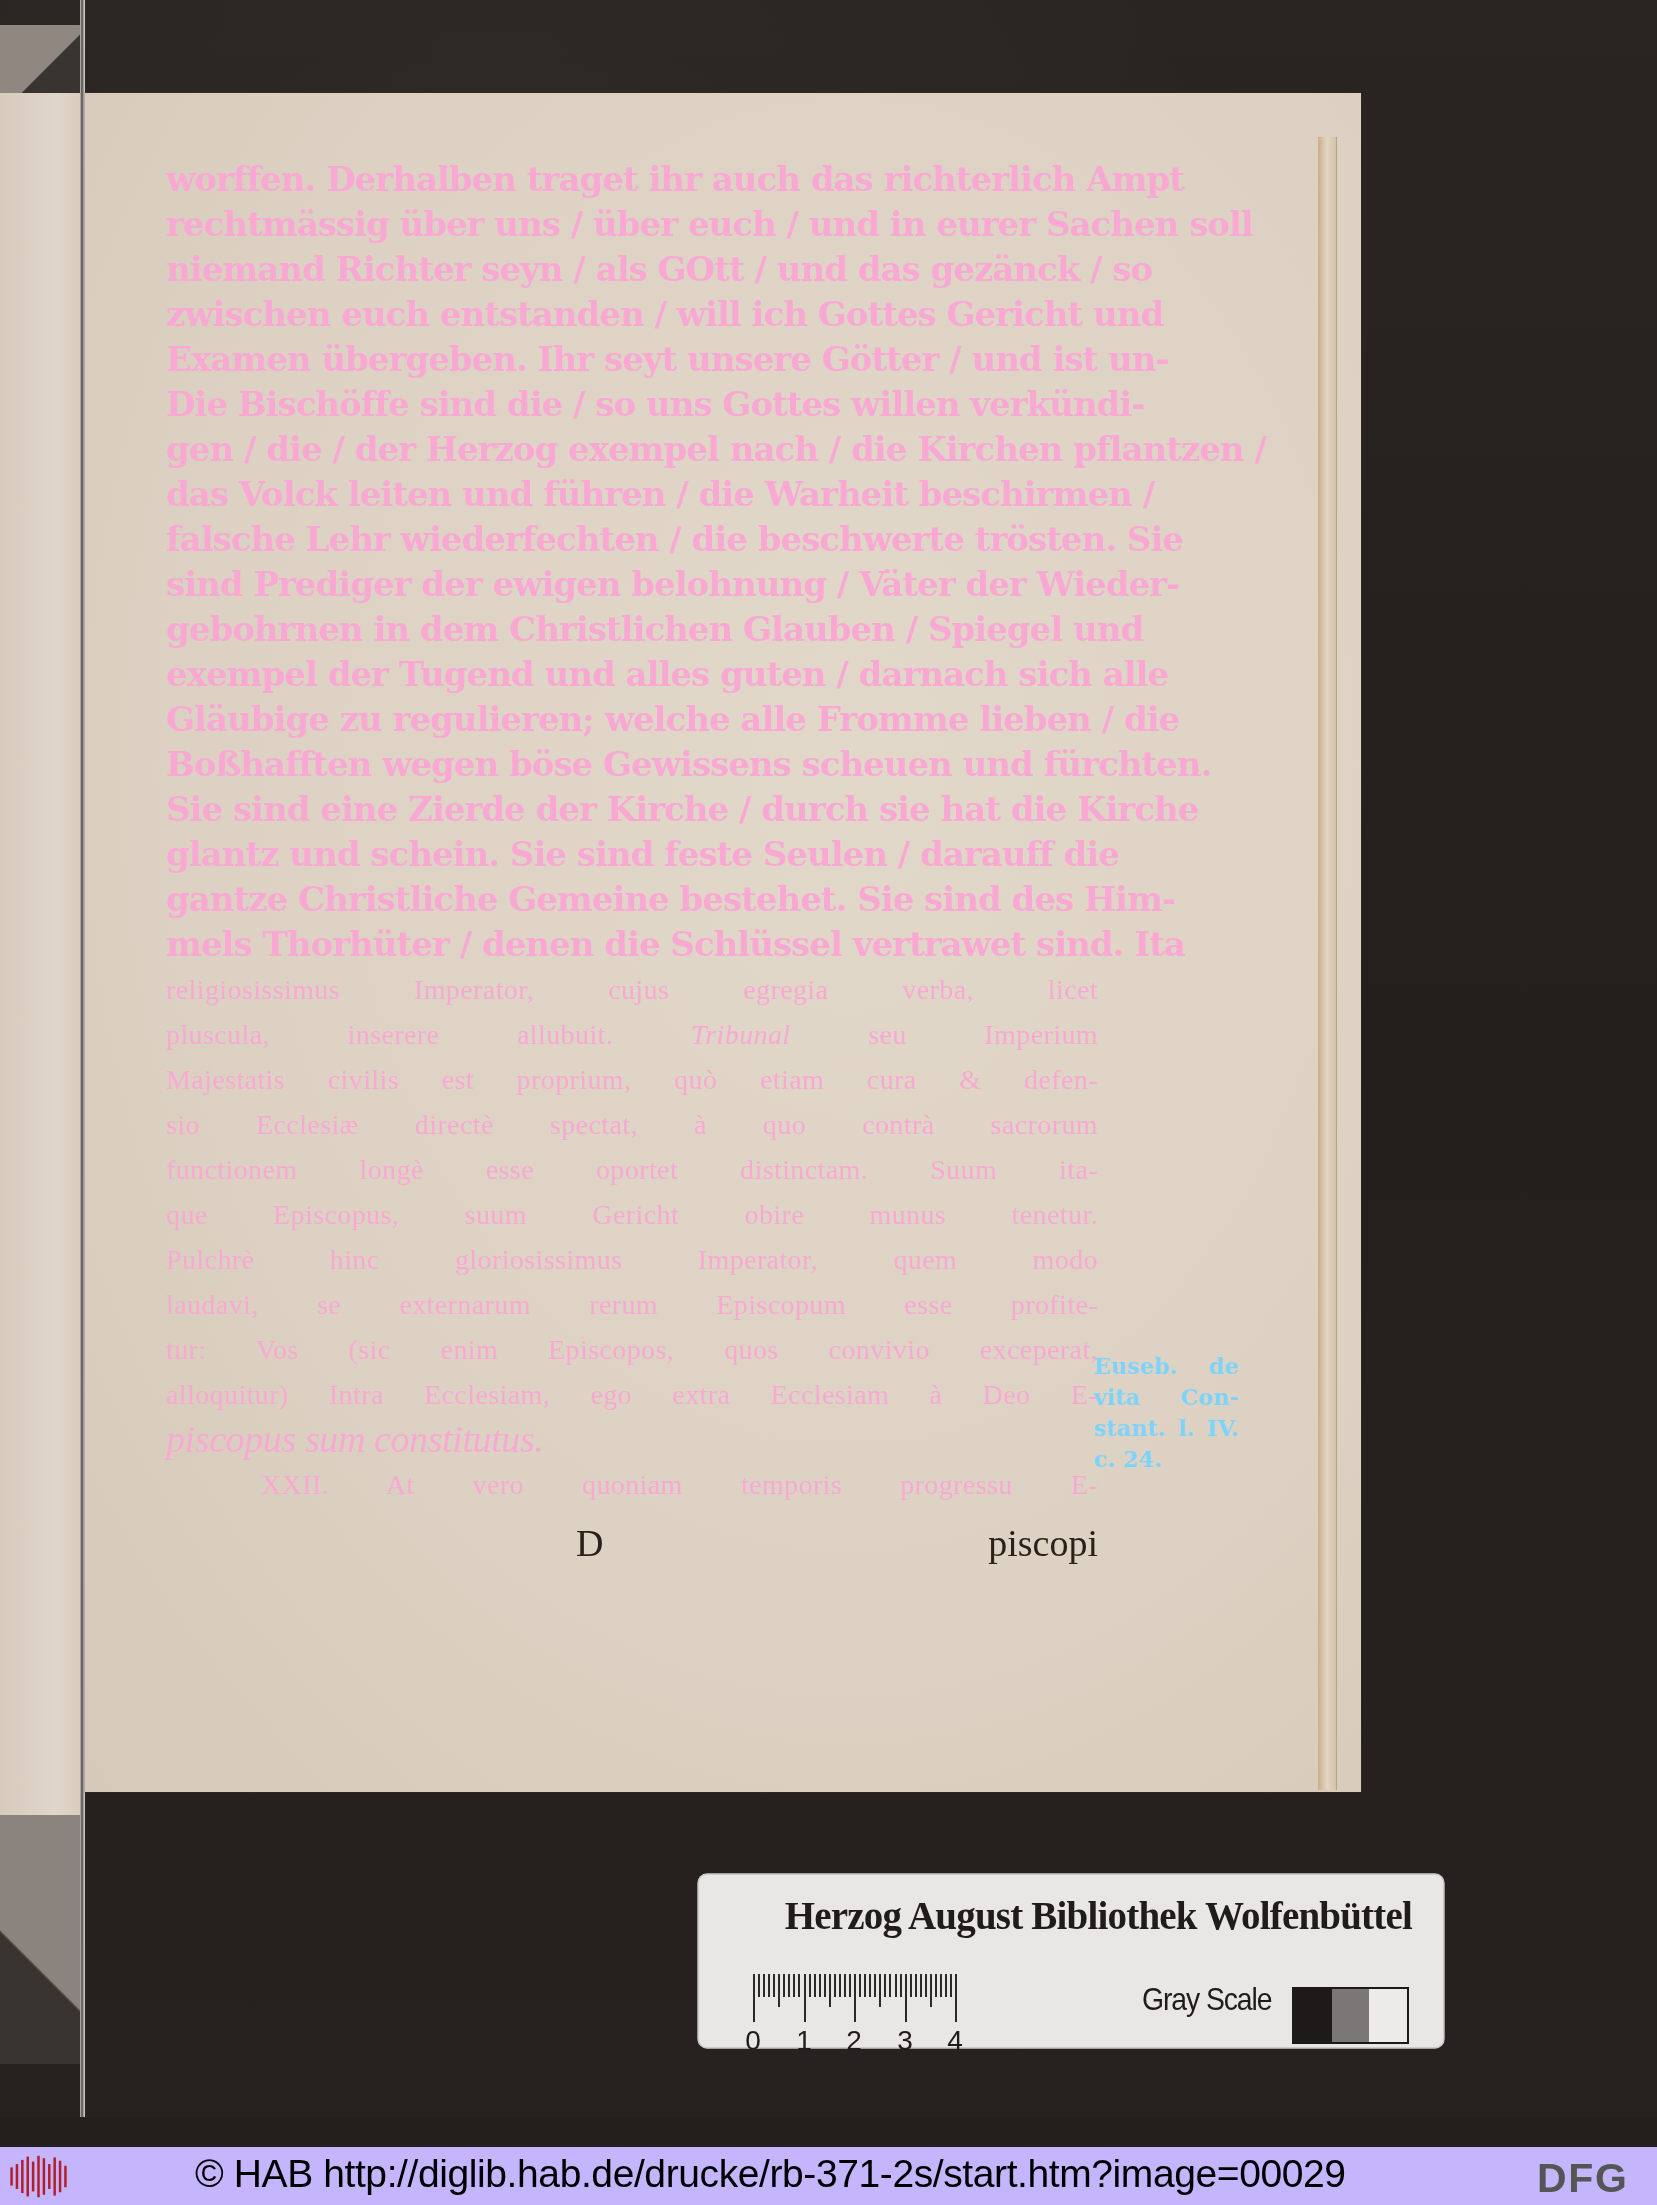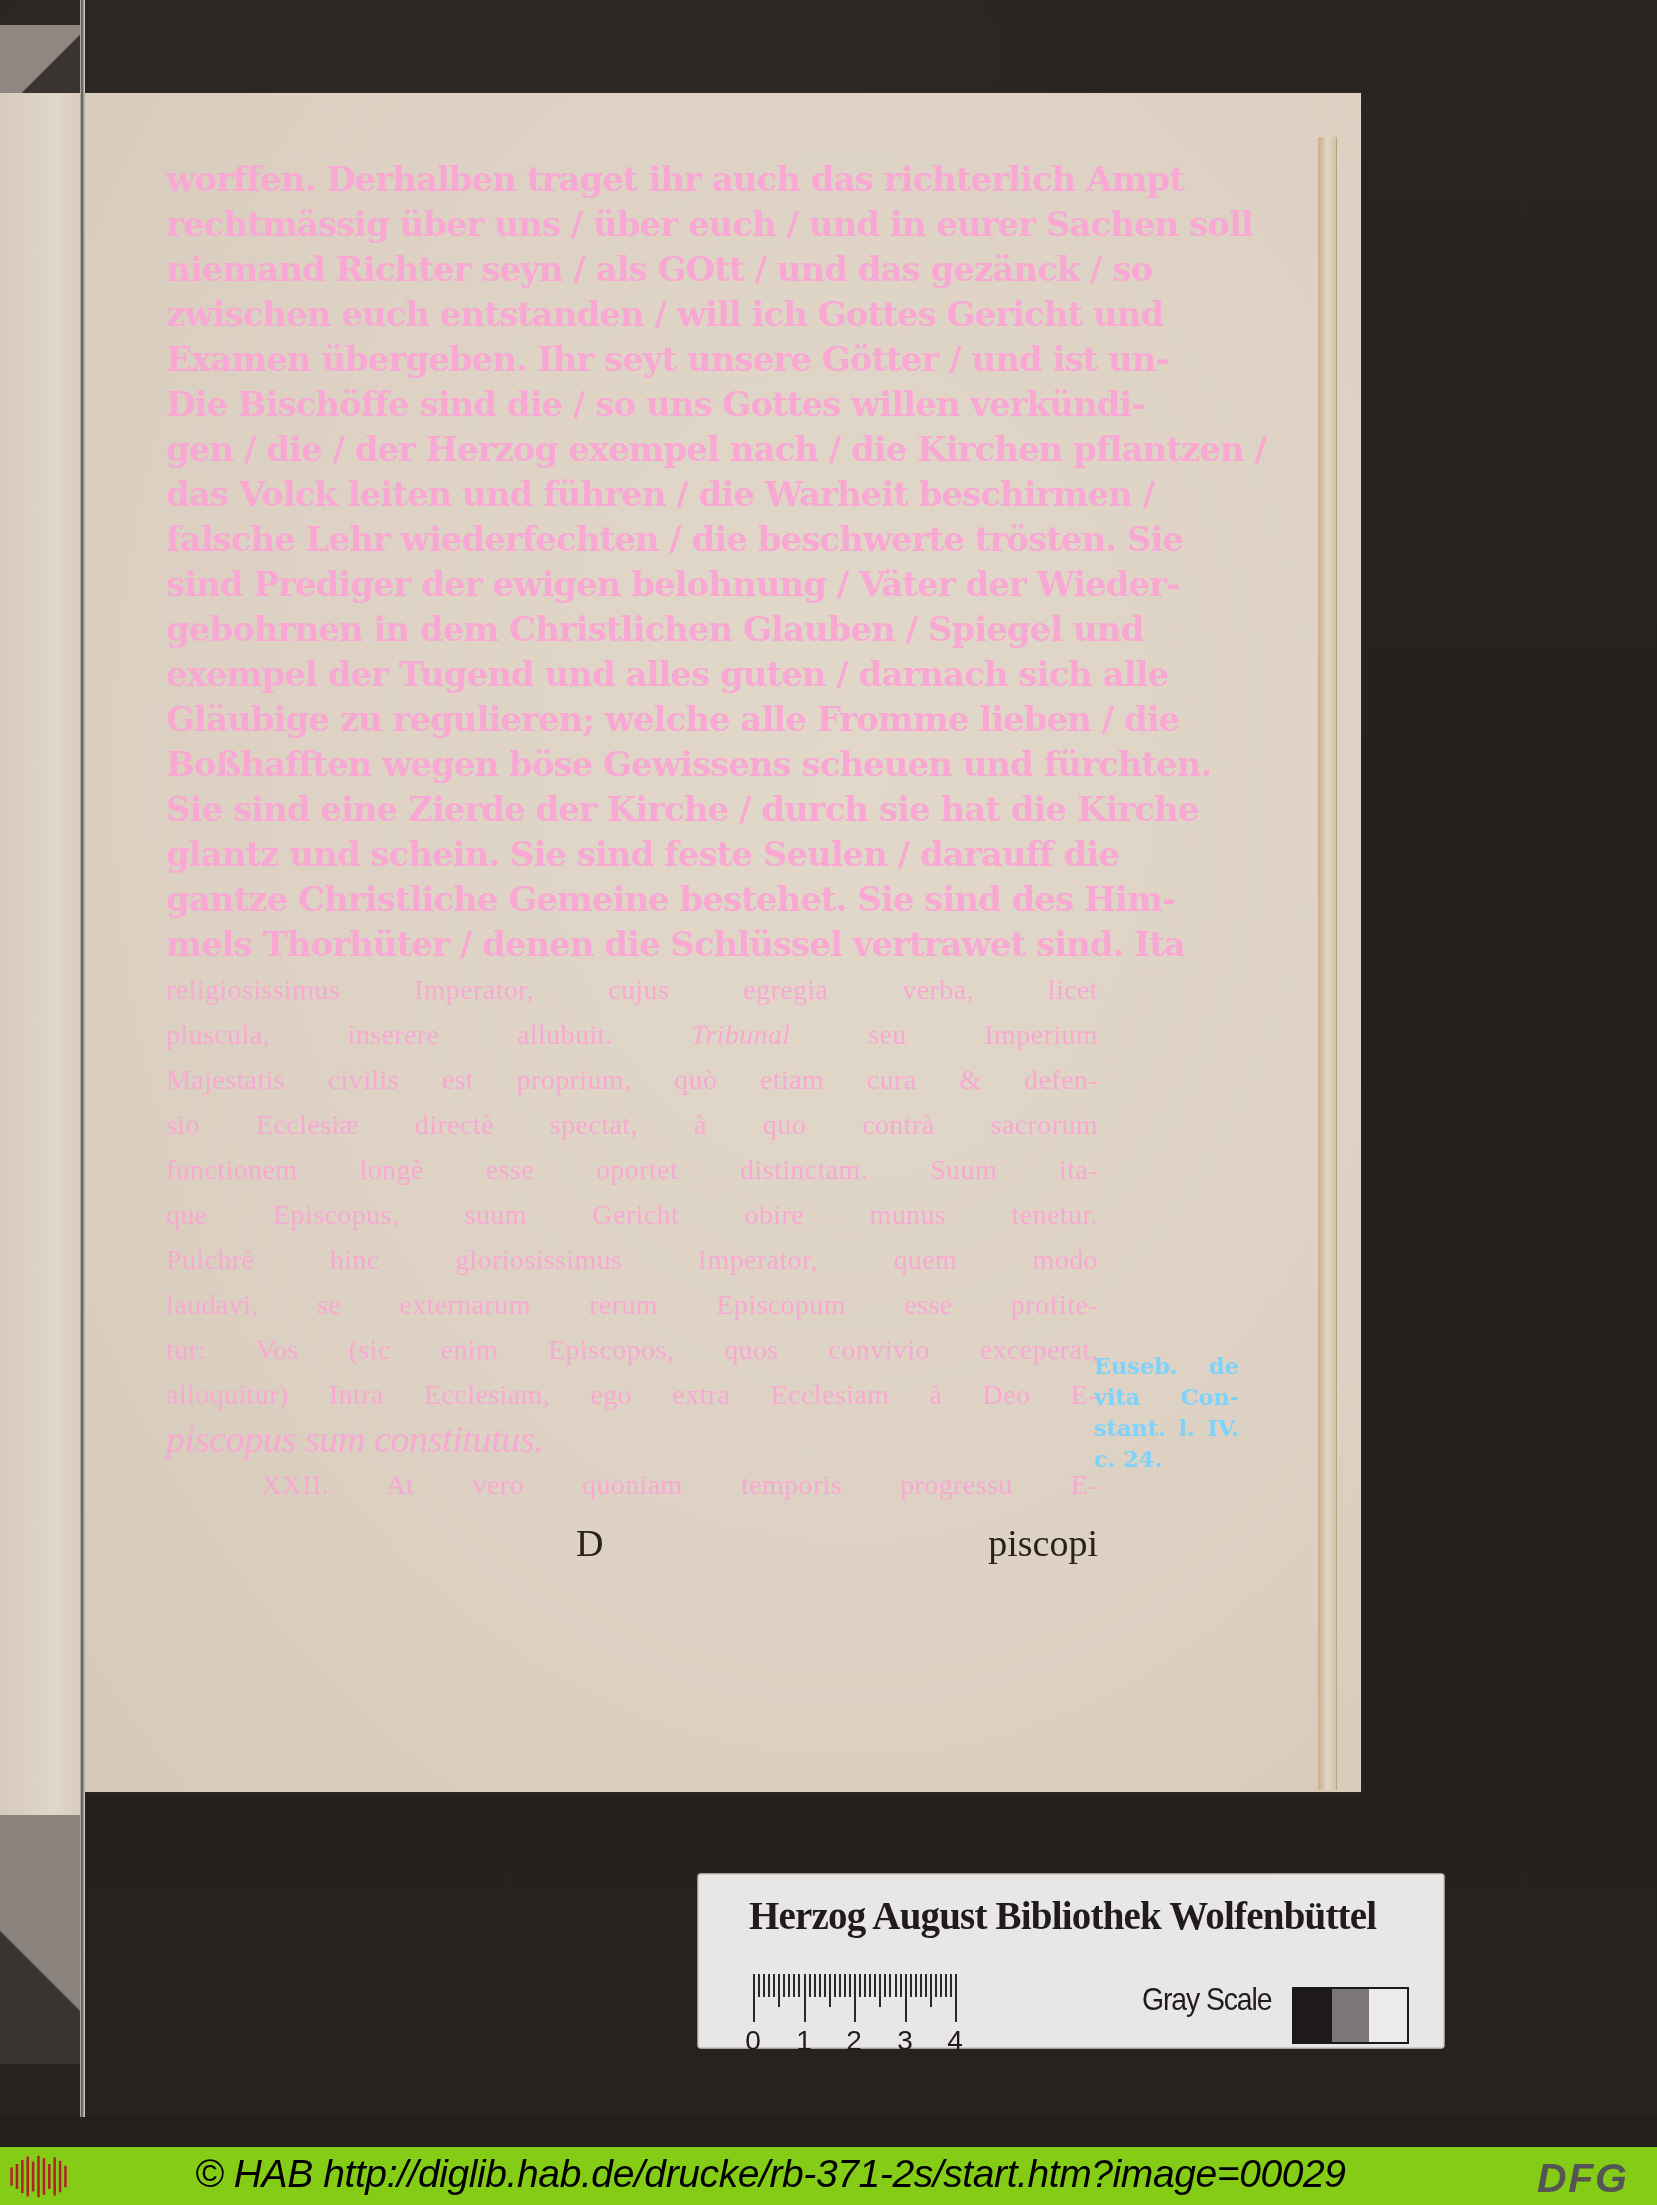--- a/index.html
+++ b/index.html
@@ -67,22 +67,23 @@
   .marginal {
     position:absolute; left:1094px; top:1326px; width:145px;
     font-family:"DejaVu Serif", serif; font-weight:bold; font-size:22.4px;
     line-height:31px; color:#7dd3fc;margin-top:25px;
   }
   .marginal div { text-align:justify; text-align-last:justify; white-space:nowrap; }
   .marginal div.last { text-align-last:left; }
   
   .label {
     position:absolute; left:699px; top:1875px; width:744px; height:172px;
-    background:#e9e7e6; border-radius:2px;
+    background:#e9e7e6; border-radius:8px;
     box-shadow:0 0 0 1.7px #cfcac6;
+    text-align:right;
   }
   .label-title {
     position:absolute; left:50px; top:18px; width:663px;
     font-family:"Liberation Serif", serif; font-weight:bold; font-size:39px;
     color:#1f1c1b; letter-spacing:-0.8px; white-space:nowrap;
   }
   .ruler { position:absolute; left:54px; top:99px; width:207px; height:66px; }
   .tick { position:absolute; top:0; width:1.7px; background:#2a2a2a; }
   .tick-num {
     position:absolute; top:51px; font-family:"Liberation Sans", sans-serif;
@@ -94,22 +95,21 @@
     letter-spacing:-1.2px; transform:scaleX(0.9); transform-origin:left;
   }
   .gray-swatches {
     position:absolute; left:593px; top:112px; width:113px; height:53px;
     display:flex; border:2.5px solid #1a1a1a;
   }
   .gray-swatches span { flex:1; }
   
   .footer-bar {
     position:absolute; left:0; top:2147px; width:1657px; height:58px;
-    background:#84cc16;
-    font-style:italic;
+    background:#c4b5fd;
   }
   .hab-logo { position:absolute; left:6.6px; top:6.6px; width:63px; height:45px; }
   .copyright {
     position:absolute; left:195px; top:5px;
     font-family:"Liberation Sans", sans-serif; font-size:39px; color:#000;
     white-space:nowrap; letter-spacing:-0.4px;
   }
   .dfg-logo {
     position:absolute; left:1537px; top:8.3px;
     font-family:"Liberation Sans", sans-serif; font-weight:bold; font-size:41px;

